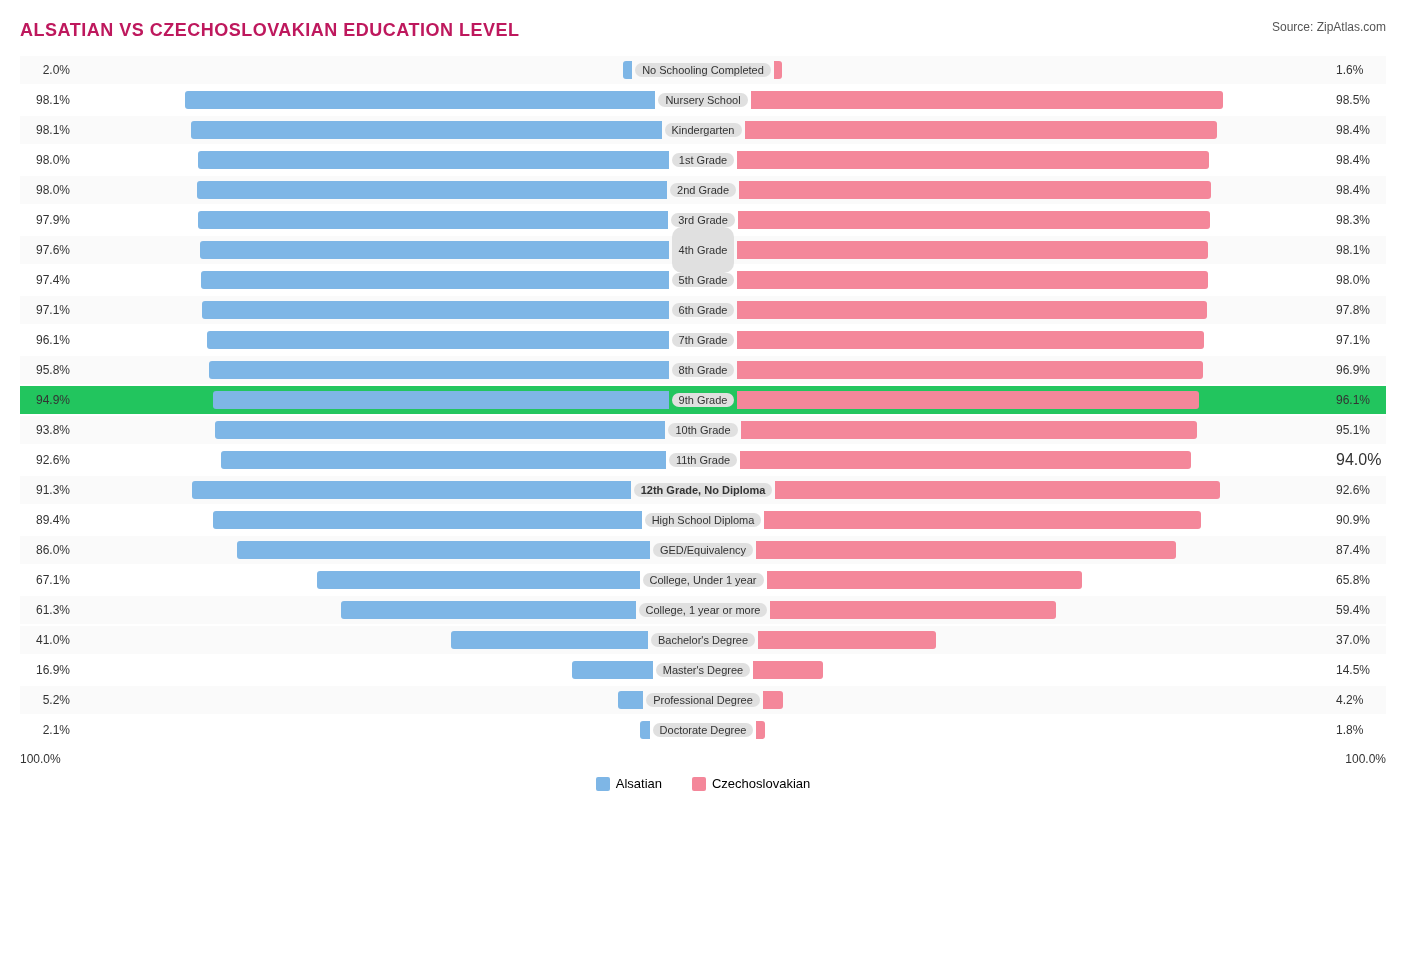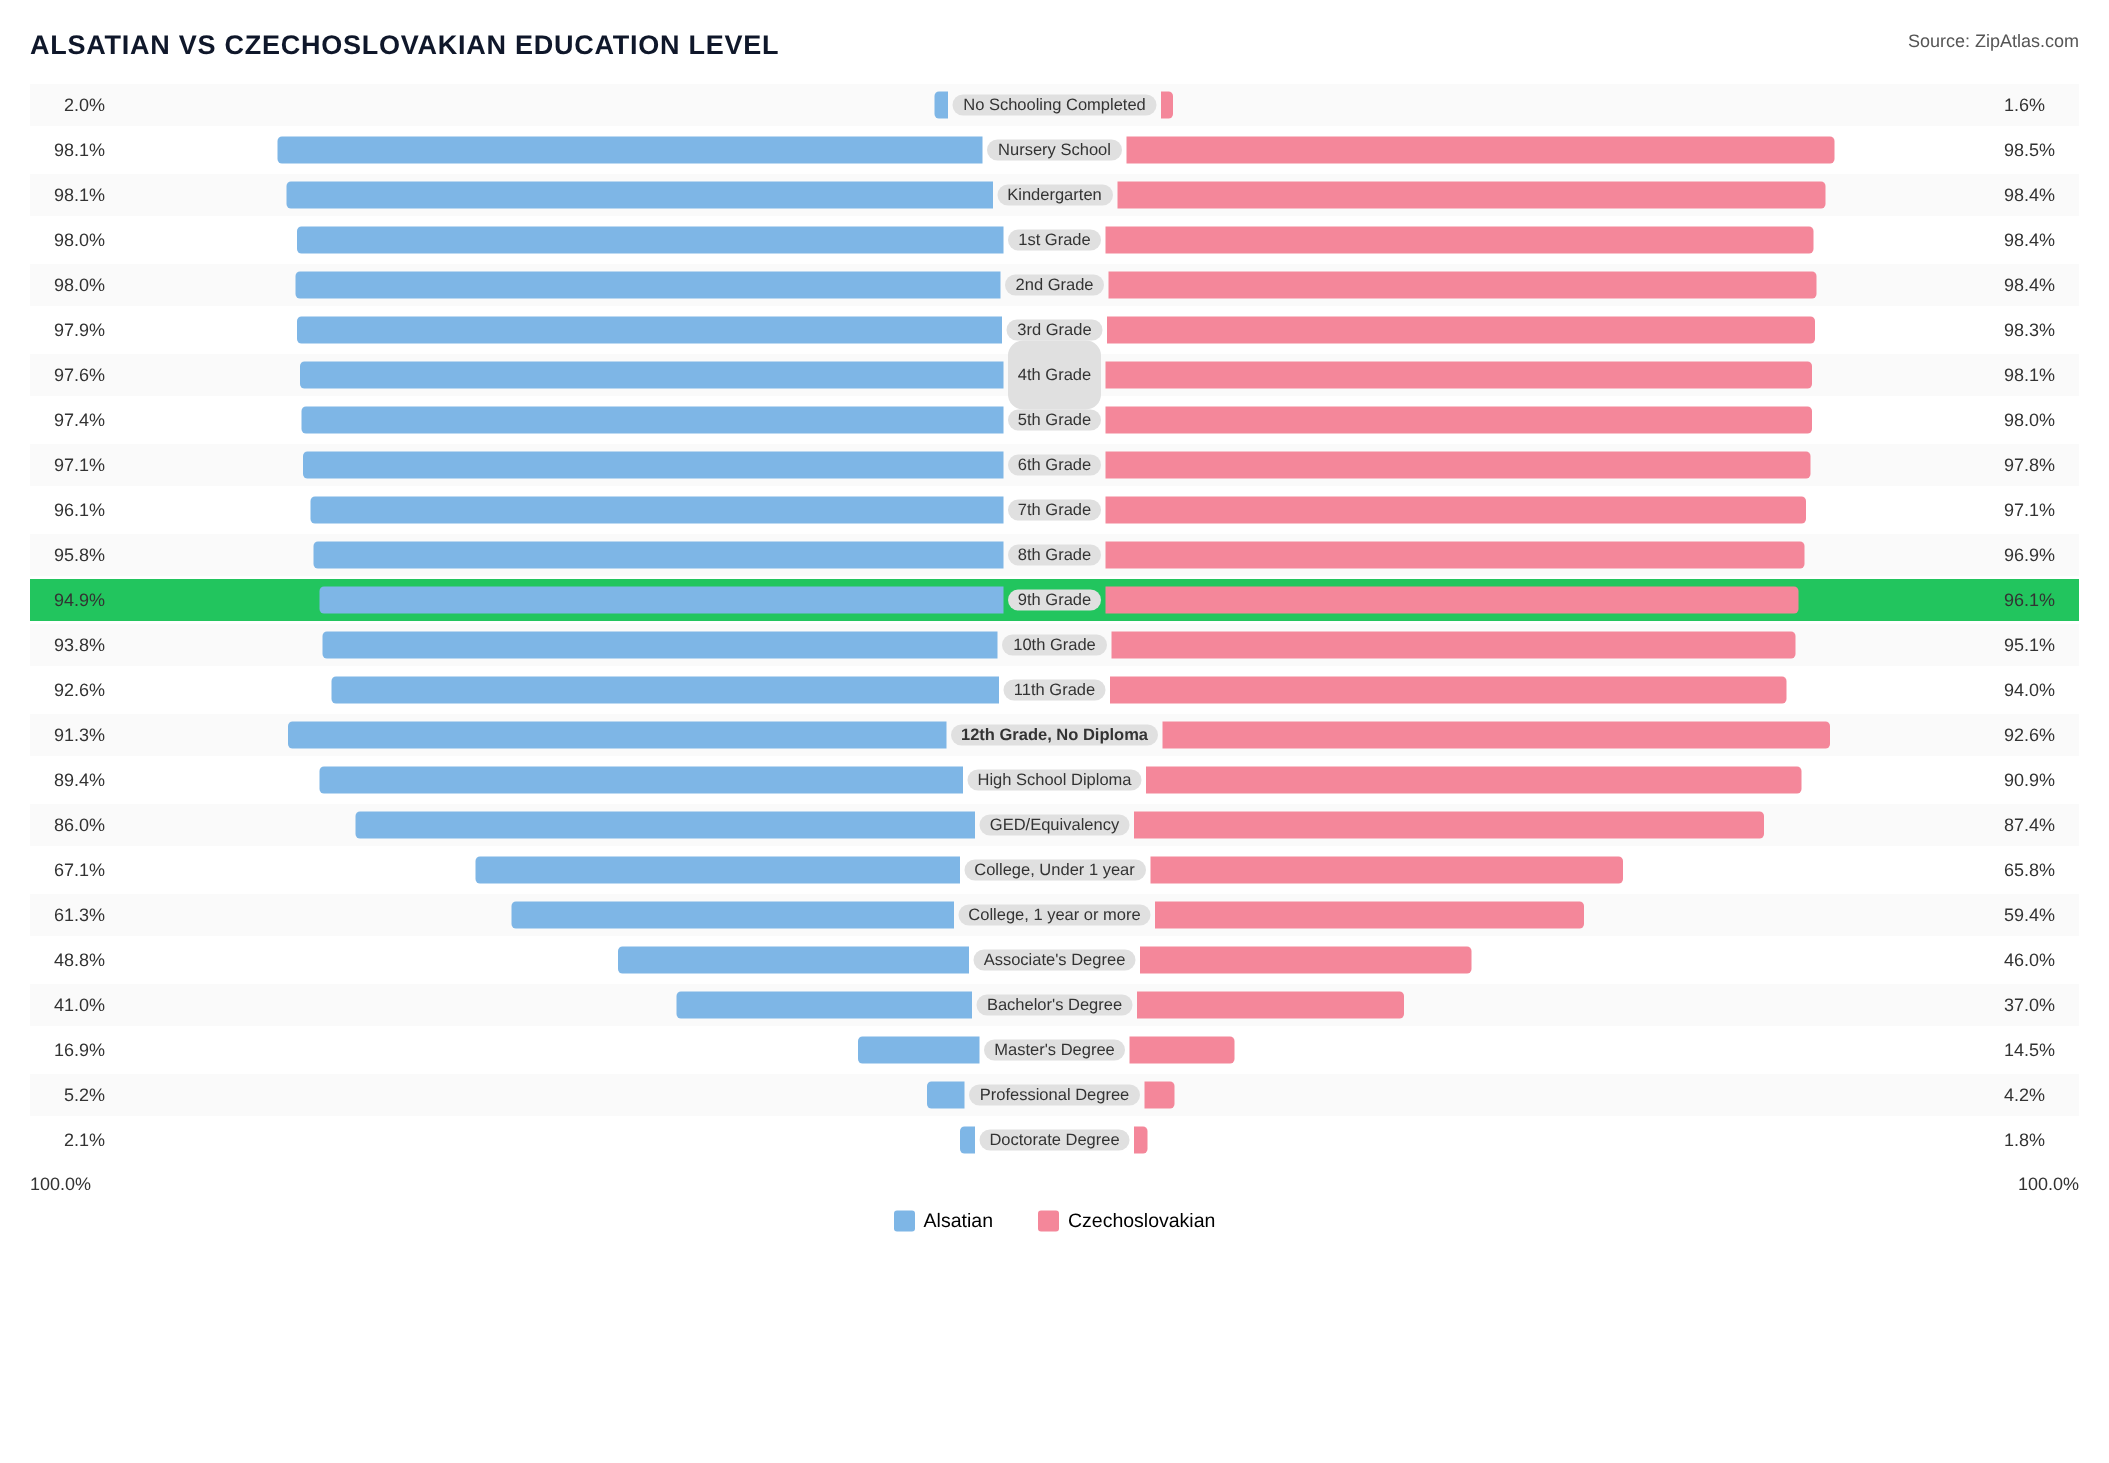--- a/index.html
+++ b/index.html
@@ -11,21 +11,21 @@
       padding: 20px;
     }
     .chart-container {
       width: 1366px;
       margin: 0 auto;
       position: relative;
     }
     .chart-title {
       font-size: 18px;
       font-weight: bold;
-      color: #0f172a;
+      color: #be185d;
       margin-bottom: 5px;
       letter-spacing: 0.5px;
     }
     .source {
       position: absolute;
       top: 0;
       right: 0;
       font-size: 12px;
       color: #555;
     }
@@ -269,21 +269,21 @@
           <div style="display: flex; width: 100%; height: 100%; align-items: center; position: relative;">
             <div style="flex: 1 1 0%; display: flex; justify-content: flex-end; align-items: center; padding-right: 3px;">
               <div style="width: 444.48px; height: 18px; background: rgb(126, 182, 230); border-radius: 3px 0px 0px 3px;"></div>
             </div>
             <div style="background: rgb(224, 224, 224); border-radius: 10px; padding: 1px 7px; font-size: 11px; color: rgb(51, 51, 51); white-space: nowrap; z-index: 10; flex-shrink: 0;">11th Grade</div>
             <div style="flex: 1 1 0%; display: flex; justify-content: flex-start; align-items: center; padding-left: 3px;">
               <div style="width: 451.2px; height: 18px; background: rgb(244, 135, 154); border-radius: 0px 3px 3px 0px;"></div>
             </div>
           </div>
         </div>
-        <span style="width: 55px; text-align: left; font-size: 12px; color: rgb(51, 51, 51); padding-left: 5px; flex-shrink: 0;">94.0%</span>
+        <span style="width: 55px; text-align: left; font-size: 16px; color: rgb(51, 51, 51); padding-left: 5px; flex-shrink: 0;">94.0%</span>
       </div>
       <div style="display: flex; align-items: center; height: 28px; margin-bottom: 2px; background: rgb(250, 250, 250);">
         <span style="width: 55px; text-align: right; font-size: 12px; color: rgb(51, 51, 51); padding-right: 5px; flex-shrink: 0;">91.3%</span>
         <div style="flex: 1 1 0%; display: flex; align-items: center; position: relative; height: 100%;">
           <div style="display: flex; width: 100%; height: 100%; align-items: center; position: relative; font-weight: bold;">
             <div style="flex: 1 1 0%; display: flex; justify-content: flex-end; align-items: center; padding-right: 3px;">
               <div style="width: 438.24px; height: 18px; background: rgb(126, 182, 230); border-radius: 3px 0px 0px 3px;"></div>
             </div>
             <div style="background: rgb(224, 224, 224); border-radius: 10px; padding: 1px 7px; font-size: 11px; color: rgb(51, 51, 51); white-space: nowrap; z-index: 10; flex-shrink: 0;">12th Grade, No Diploma</div>
             <div style="flex: 1 1 0%; display: flex; justify-content: flex-start; align-items: center; padding-left: 3px;">
@@ -345,35 +345,20 @@
             <div style="flex: 1 1 0%; display: flex; justify-content: flex-end; align-items: center; padding-right: 3px;">
               <div style="width: 294.24px; height: 18px; background: rgb(126, 182, 230); border-radius: 3px 0px 0px 3px;"></div>
             </div>
             <div style="background: rgb(224, 224, 224); border-radius: 10px; padding: 1px 7px; font-size: 11px; color: rgb(51, 51, 51); white-space: nowrap; z-index: 10; flex-shrink: 0;">College, 1 year or more</div>
             <div style="flex: 1 1 0%; display: flex; justify-content: flex-start; align-items: center; padding-left: 3px;">
               <div style="width: 285.12px; height: 18px; background: rgb(244, 135, 154); border-radius: 0px 3px 3px 0px;"></div>
             </div>
           </div>
         </div>
         <span style="width: 55px; text-align: left; font-size: 12px; color: rgb(51, 51, 51); padding-left: 5px; flex-shrink: 0;">59.4%</span>
-      </div>
-      <div style="display: flex; align-items: center; height: 28px; margin-bottom: 2px; background: rgb(255, 255, 255);">
-        <span style="width: 55px; text-align: right; font-size: 12px; color: rgb(51, 51, 51); padding-right: 5px; flex-shrink: 0;">48.8%</span>
-        <div style="flex: 1 1 0%; display: flex; align-items: center; position: relative; height: 100%;">
-          <div style="display: flex; width: 100%; height: 100%; align-items: center; position: relative;">
-            <div style="flex: 1 1 0%; display: flex; justify-content: flex-end; align-items: center; padding-right: 3px;">
-              <div style="width: 234.24px; height: 18px; background: rgb(126, 182, 230); border-radius: 3px 0px 0px 3px;"></div>
-            </div>
-            <div style="background: rgb(224, 224, 224); border-radius: 10px; padding: 1px 7px; font-size: 11px; color: rgb(51, 51, 51); white-space: nowrap; z-index: 10; flex-shrink: 0;">Associate's Degree</div>
-            <div style="flex: 1 1 0%; display: flex; justify-content: flex-start; align-items: center; padding-left: 3px;">
-              <div style="width: 220.8px; height: 18px; background: rgb(244, 135, 154); border-radius: 0px 3px 3px 0px;"></div>
-            </div>
-          </div>
-        </div>
-        <span style="width: 55px; text-align: left; font-size: 12px; color: rgb(51, 51, 51); padding-left: 5px; flex-shrink: 0;">46.0%</span>
       </div>
       <div style="display: flex; align-items: center; height: 28px; margin-bottom: 2px; background: rgb(250, 250, 250);">
         <span style="width: 55px; text-align: right; font-size: 12px; color: rgb(51, 51, 51); padding-right: 5px; flex-shrink: 0;">41.0%</span>
         <div style="flex: 1 1 0%; display: flex; align-items: center; position: relative; height: 100%;">
           <div style="display: flex; width: 100%; height: 100%; align-items: center; position: relative;">
             <div style="flex: 1 1 0%; display: flex; justify-content: flex-end; align-items: center; padding-right: 3px;">
               <div style="width: 196.8px; height: 18px; background: rgb(126, 182, 230); border-radius: 3px 0px 0px 3px;"></div>
             </div>
             <div style="background: rgb(224, 224, 224); border-radius: 10px; padding: 1px 7px; font-size: 11px; color: rgb(51, 51, 51); white-space: nowrap; z-index: 10; flex-shrink: 0;">Bachelor's Degree</div>
             <div style="flex: 1 1 0%; display: flex; justify-content: flex-start; align-items: center; padding-left: 3px;">

